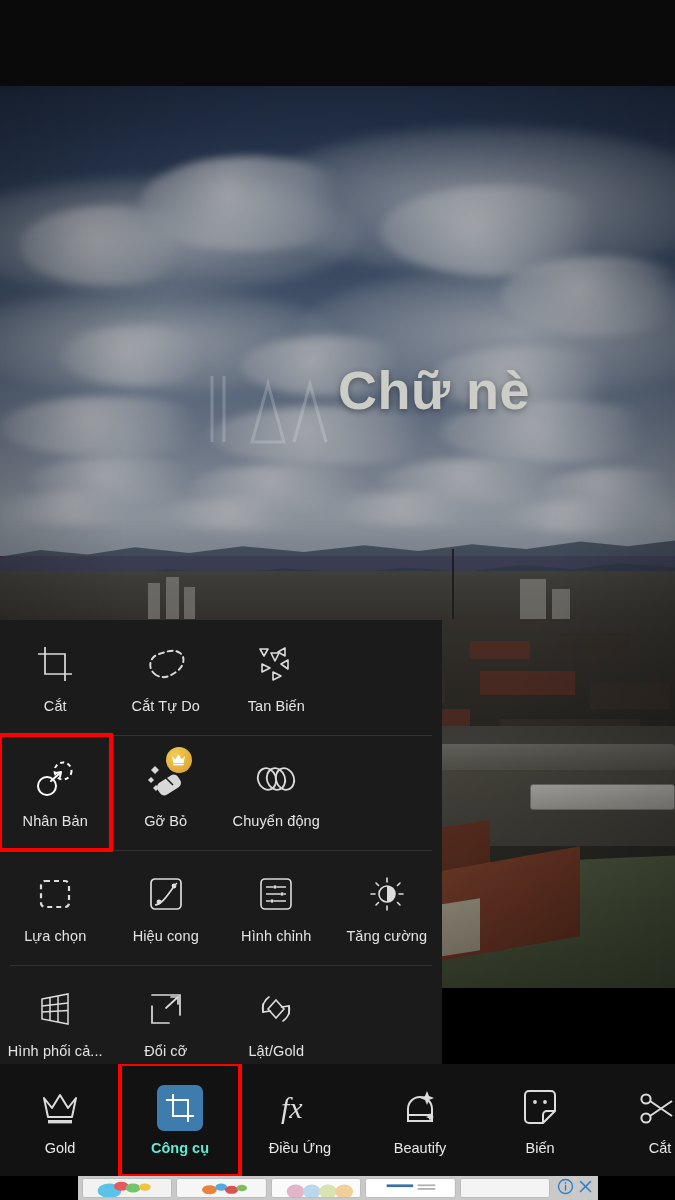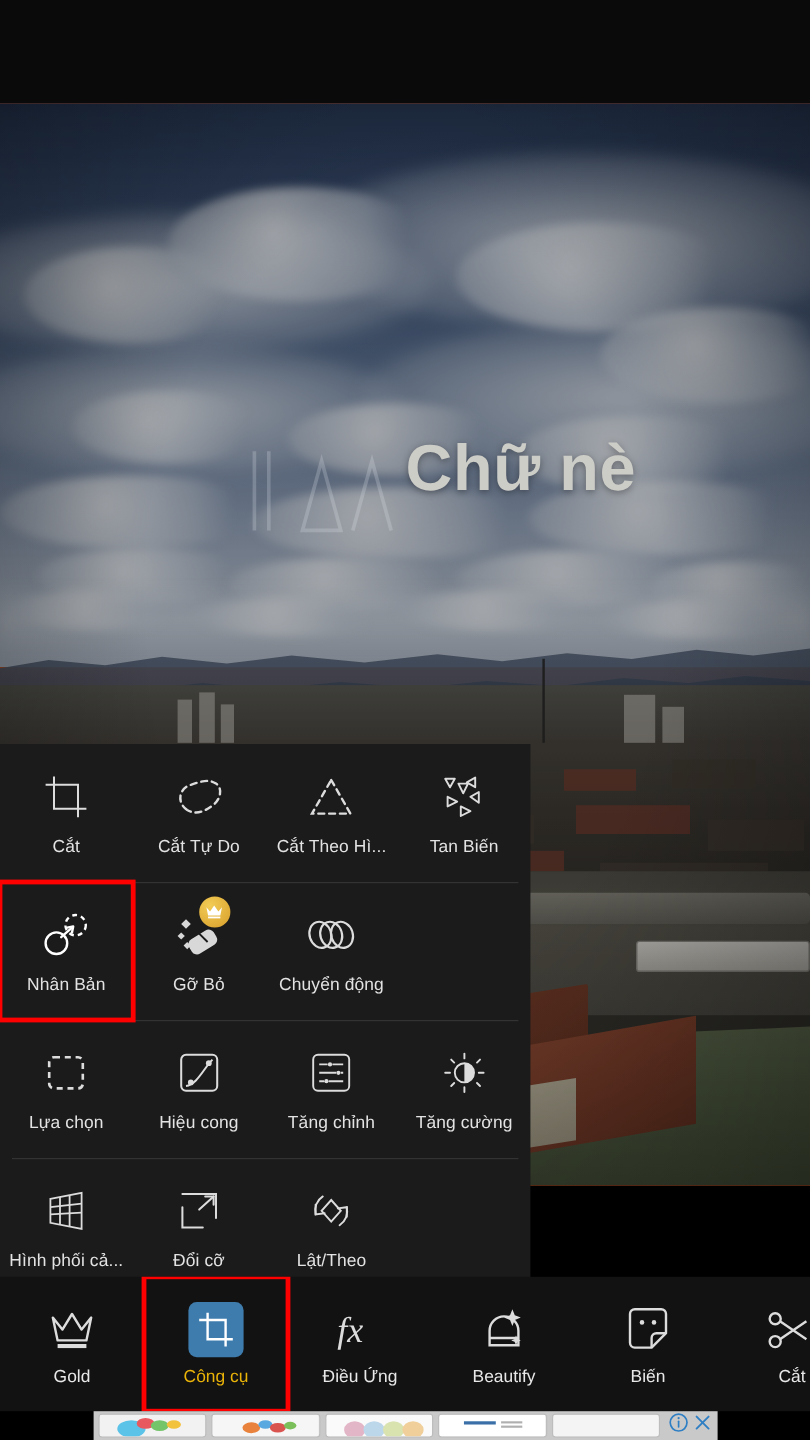--- a/index.html
+++ b/index.html
@@ -20,21 +20,21 @@
     position: absolute; left: 0; top: 0;
     width: 675px; height: 86px;
     background: #0a0a0a;
   }
 
   
   .canvas {
     position: absolute; left: 0; top: 86px;
     width: 675px; height: 902px;
     overflow: hidden;
-    background: #c2410c;
+    background: #701a75;
   }
   .photo { position: absolute; inset: 0; }
 
   
   .sky {
     position: absolute; left: 0; top: 0; width: 675px; height: 470px;
     background:
       linear-gradient(180deg,
         #2a3c5a 0%,
         #35496b 12%,
@@ -214,21 +214,21 @@
     flex: 0 0 120px;
     height: 112px;
     display:flex; flex-direction: column;
     align-items:center; justify-content:center;
     gap: 9px;
     position: relative;
     cursor: pointer;
   }
   .nav-item .nic { width: 46px; height: 46px; display:flex; align-items:center; justify-content:center; }
   .nav-item .nlb { font-size: 14.5px; color: #e8e8e8; white-space: nowrap; }
-  .nav-item.active .nlb { color: #eab308; font-weight: 400; }
+  .nav-item.active .nlb { color: #5eead4; font-weight: 700; }
   .nav-item.hl { outline: 4px solid #ff0000; outline-offset: -2px; z-index: 4; }
   .nav-tile {
     width: 46px; height: 46px;
     border-radius: 7px;
     background: #3f7cae;
     display:flex; align-items:center; justify-content:center;
   }
 
   
   .ad-banner {
@@ -368,28 +368,20 @@
 
       <div class="tool">
         <span class="ic">
           <svg width="44" height="38" viewBox="0 0 44 38" fill="none" stroke="#dcdcdc" stroke-width="2" stroke-dasharray="5 4" stroke-linecap="round">
             <path d="M12 30 C3 24 5 12 15 9 C24 6 30 4 36 8 C42 12 40 22 32 27 C25 32 19 34 12 30 Z"></path>
           </svg>
         </span>
         <span class="lb">Cắt Tự Do</span>
       </div>
 
-      <div class="tool">
-        <span class="ic">
-          <svg width="42" height="38" viewBox="0 0 42 38" fill="none" stroke="#dcdcdc" stroke-width="2" stroke-dasharray="5 4" stroke-linecap="round">
-            <path d="M21 5 L37 33 H5 Z"></path>
-          </svg>
-        </span>
-        <span class="lb">Cắt Theo Hì...</span>
-      </div>
 
       <div class="tool">
         <span class="ic">
           <svg width="44" height="40" viewBox="0 0 44 40" fill="none" stroke="#dcdcdc" stroke-width="1.6" stroke-linejoin="round">
             <path d="M6 5 L14 5 L10 12 Z"></path>
             <path d="M17 9 L25 9 L21 17 Z"></path>
             <path d="M31 4 L31 12 L24 8 Z"></path>
             <path d="M8 20 L16 24 L8 28 Z"></path>
             <path d="M34 16 L34 25 L27 20 Z"></path>
             <path d="M19 28 L27 32 L19 36 Z"></path>
@@ -471,21 +463,21 @@
           <svg width="40" height="36" viewBox="0 0 40 36" fill="none" stroke="#dcdcdc" stroke-width="1.6">
             <rect x="5" y="3" width="30" height="30" rx="4"></rect>
             <path d="M10 11 H17 M21 11 H30"></path>
             <path d="M10 18 H24 M28 18 H30"></path>
             <path d="M10 25 H14 M18 25 H30"></path>
             <circle cx="19" cy="11" r="1.8" fill="#dcdcdc" stroke="none"></circle>
             <circle cx="26" cy="18" r="1.8" fill="#dcdcdc" stroke="none"></circle>
             <circle cx="16" cy="25" r="1.8" fill="#dcdcdc" stroke="none"></circle>
           </svg>
         </span>
-        <span class="lb">Tăng chỉnh</span>
+        <span class="lb">Hình chỉnh</span>
       </div>
 
       <div class="tool">
         <span class="ic">
           <svg width="42" height="40" viewBox="0 0 42 40" fill="none" stroke="#dcdcdc" stroke-width="1.6">
             <circle cx="21" cy="20" r="8"></circle>
             <path d="M21 12 A8 8 0 0 1 21 28 Z" fill="#dcdcdc" stroke="none"></path>
             <path d="M21 4 V8 M21 32 V36 M5 20 H9 M33 20 H37" stroke-linecap="round"></path>
             <path d="M10 9 L12.5 11.5 M31.5 28.5 L34 31 M10 31 L12.5 28.5 M31.5 11.5 L34 9" stroke-linecap="round"></path>
           </svg>
@@ -523,21 +515,21 @@
       <div class="tool">
         <span class="ic">
           <svg width="42" height="40" viewBox="0 0 42 40" fill="none" stroke="#dcdcdc" stroke-width="1.6" stroke-linecap="round">
             <path d="M21 11 L29 20 L21 29 L13 20 Z"></path>
             <path d="M8 23 A14 14 0 0 1 14 8"></path>
             <path d="M8 15 L8 23 L15.5 22"></path>
             <path d="M34 17 A14 14 0 0 1 28 32"></path>
             <path d="M34 25 L34 17 L26.5 18"></path>
           </svg>
         </span>
-        <span class="lb">Lật/Theo</span>
+        <span class="lb">Lật/Gold</span>
       </div>
     </div>
   </div>
 
   <div class="bottom-nav">
 
     <div class="nav-item">
       <span class="nic">
         <svg width="44" height="38" viewBox="0 0 44 38" fill="none" stroke="#dcdcdc" stroke-width="2" stroke-linejoin="round">
           <path d="M6 9 L14 19 L22 6 L30 19 L38 9 L34 28 H10 Z"></path>

